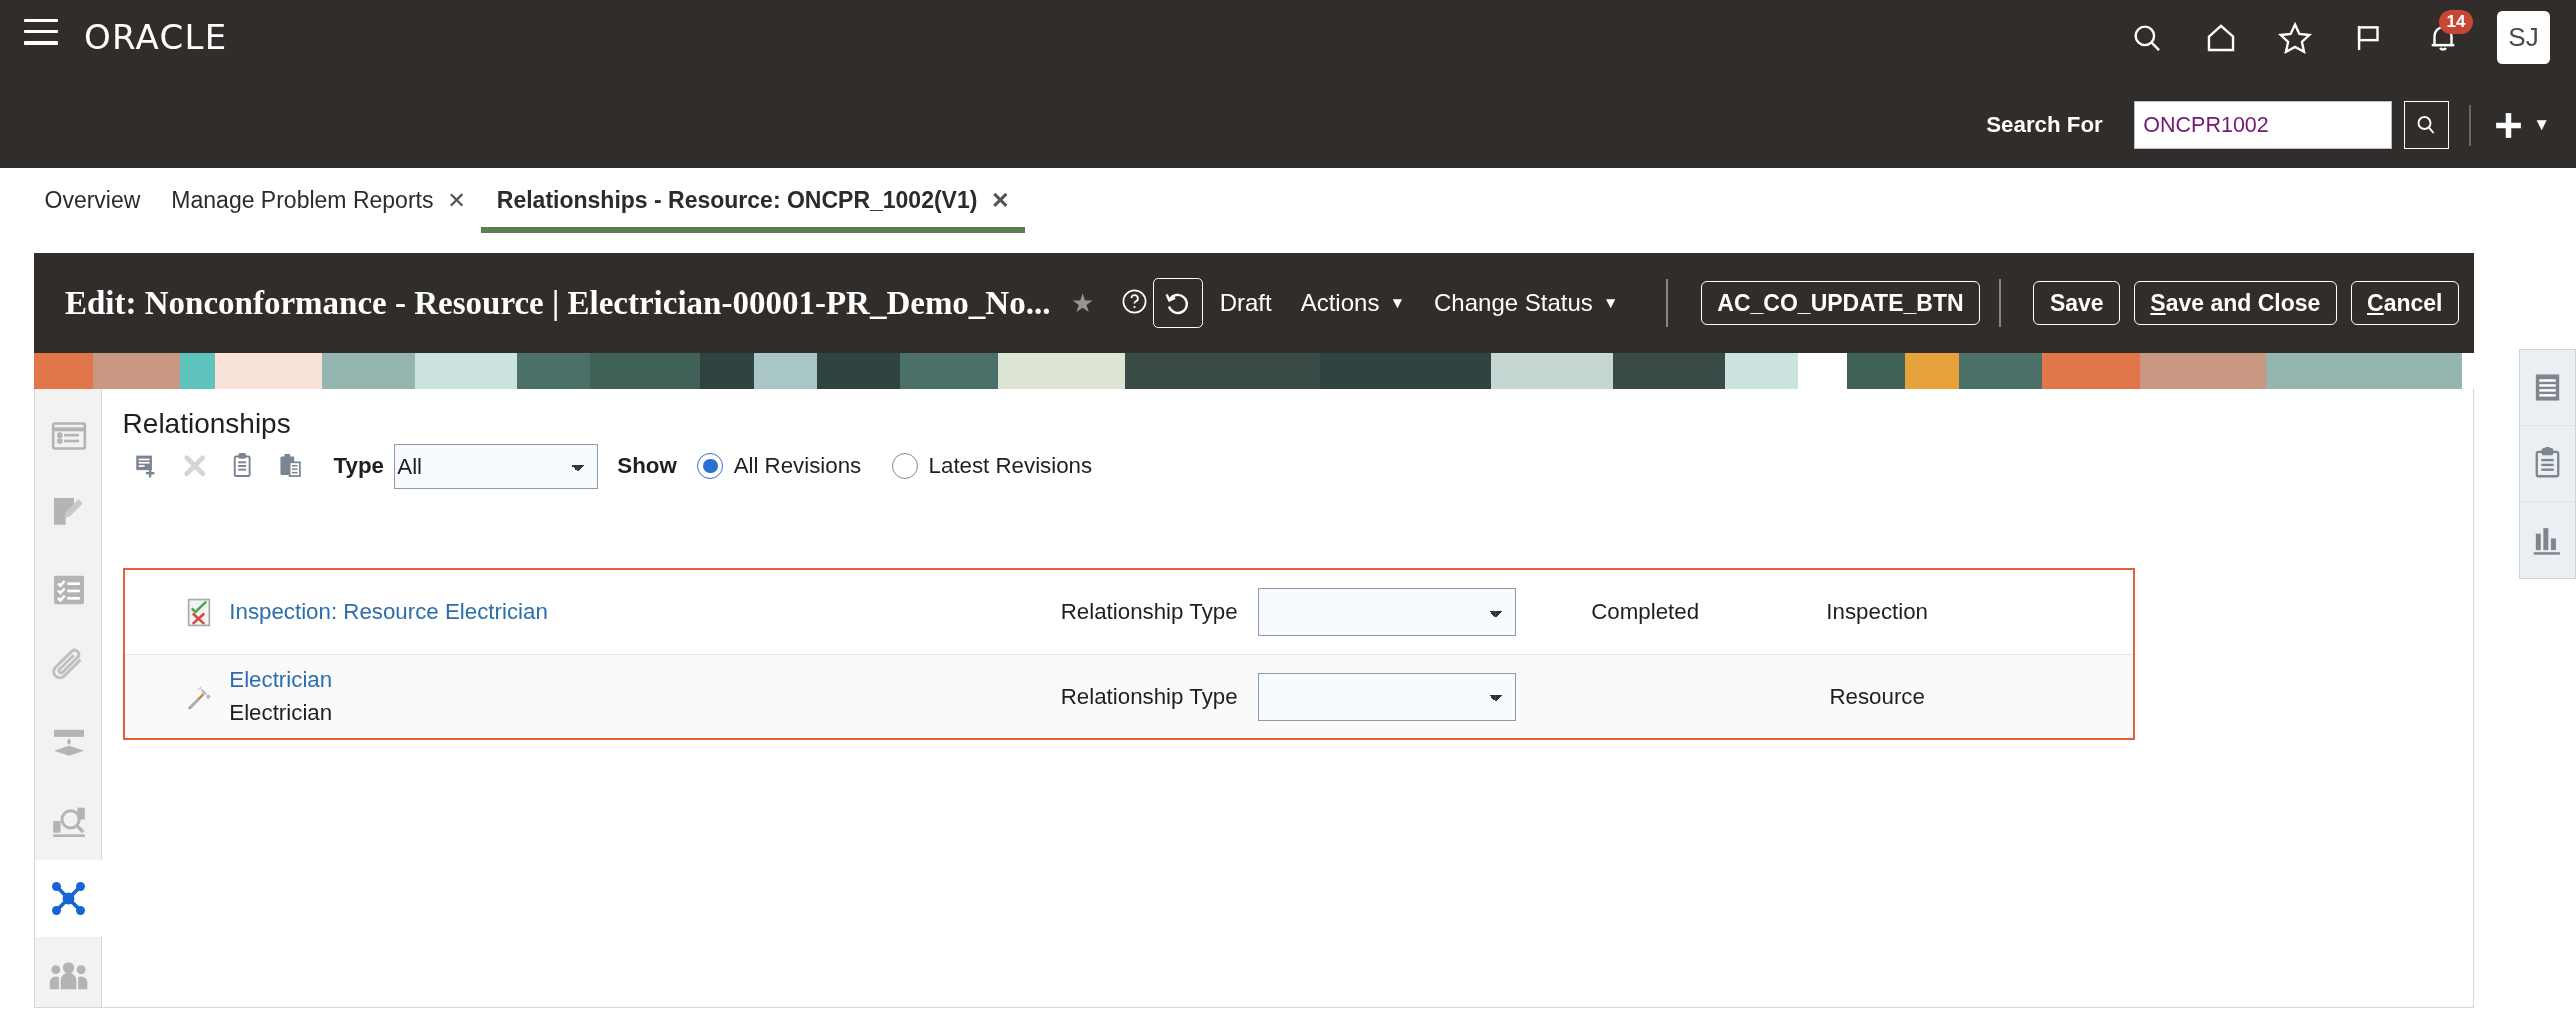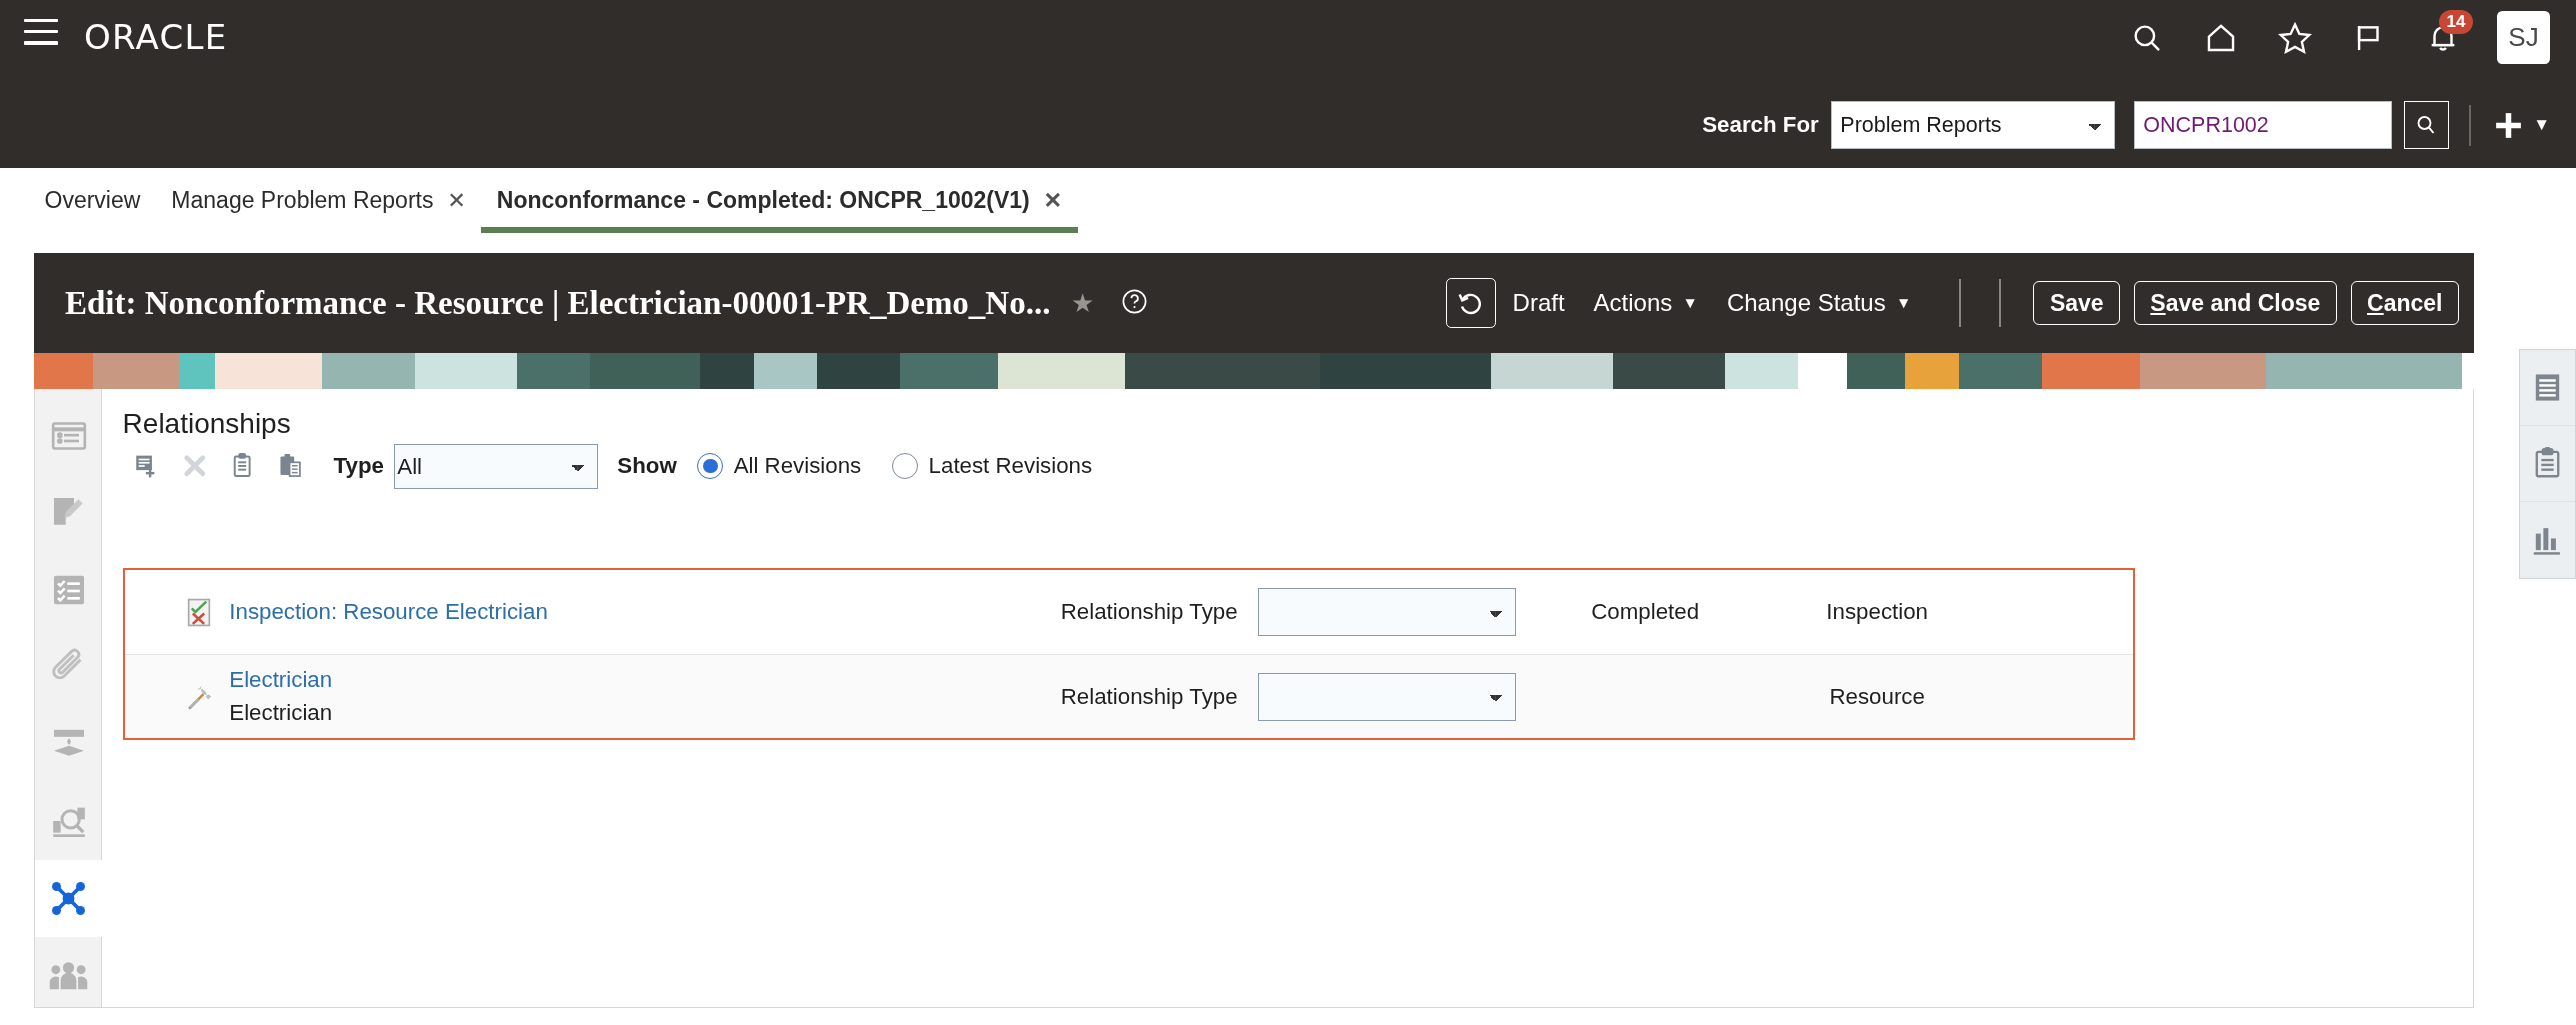--- a/index.html
+++ b/index.html
@@ -314,23 +314,20 @@
       </svg>
       <span class="badge">14</span>
     </div>
 
     <div class="avatar">SJ</div>
   </div>
 
   <div class="search-row">
     <div class="search-for-label">Search For</div>
 
-    <select class="search-select">
-      <option>Problem Reports</option>
-    </select>
 
     <input class="search-input" type="text" value="ONCPR1002" style="">
 
     <div class="search-go">
       <svg width="24" height="24" viewBox="0 0 24 24" fill="none" stroke="#fff" stroke-width="1.9">
         <circle cx="10.5" cy="10" r="6"></circle>
           <line x1="14.8" y1="14.3" x2="19.5" y2="20"></line>
       </svg>
     </div>
 
@@ -348,21 +345,21 @@
 
 <div class="tabstrip">
   <div class="tab">
     <span>Overview</span>
   </div>
   <div class="tab">
     <span>Manage Problem Reports</span>
     <span class="tab-x">✕</span>
   </div>
   <div class="tab active">
-    <span>Nonconformance - Completed: ONCPR_1002(V1)</span>
+    <span>Relationships - Resource: ONCPR_1002(V1)</span>
     <span class="tab-x">✕</span>
   </div>
 </div>
 
 <div class="page-wrap">
 
   <div class="record-header">
     <div class="rec-title">Edit: Nonconformance - Resource | Electrician-00001-PR_Demo_No...</div>
 
     <div class="rec-star">★</div>
@@ -391,20 +388,21 @@
         <span class="caret">▼</span>
       </div>
 
       <div class="menu-btn">
         <span>Change Status</span>
         <span class="caret">▼</span>
       </div>
 
       <div class="vline"></div>
 
+      <button class="obtn">AC_CO_UPDATE_BTN</button>
 
       <div class="vline"></div>
 
       <button class="obtn">Save</button>
       <button class="obtn"><u>S</u>ave and Close</button>
       <button class="obtn"><u>C</u>ancel</button>
     </div>
   </div>
 
   <div class="banner">

